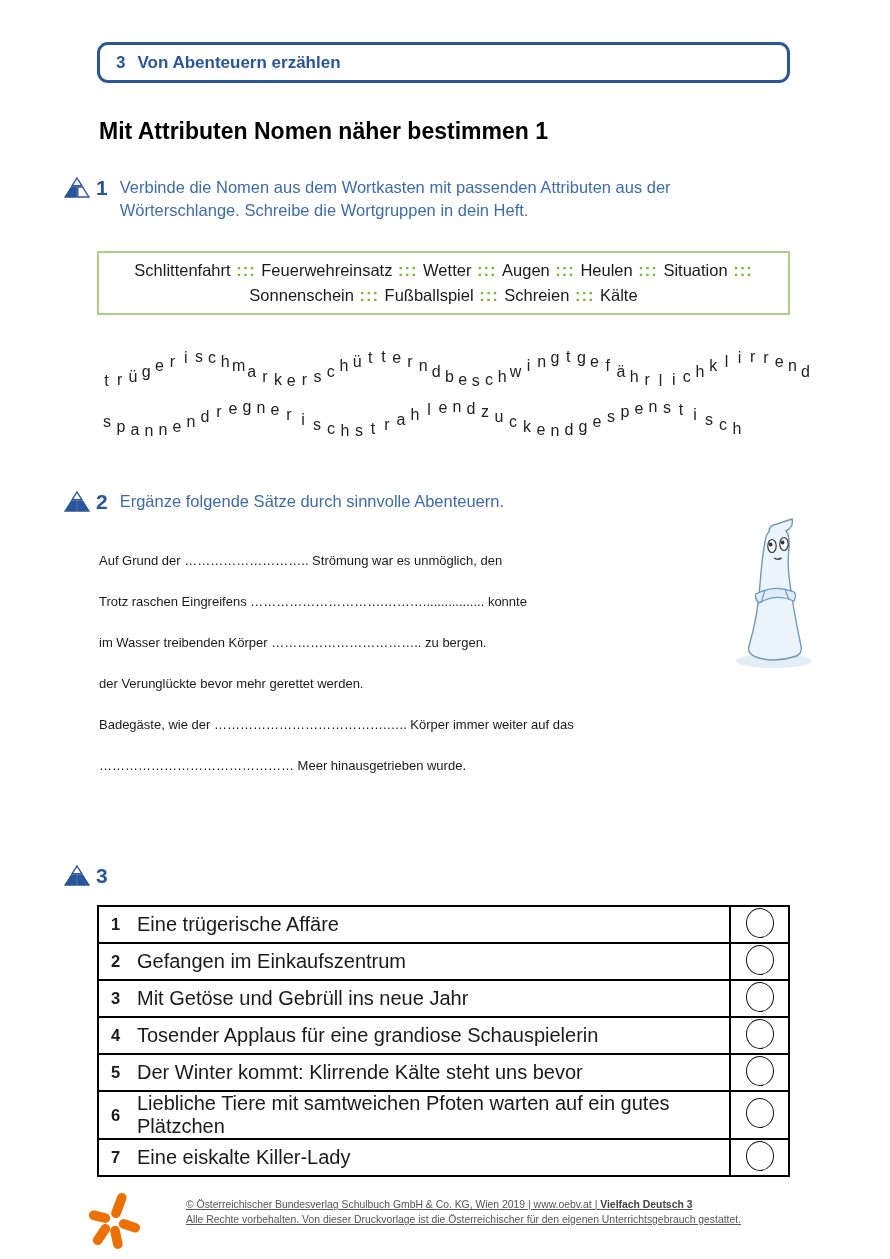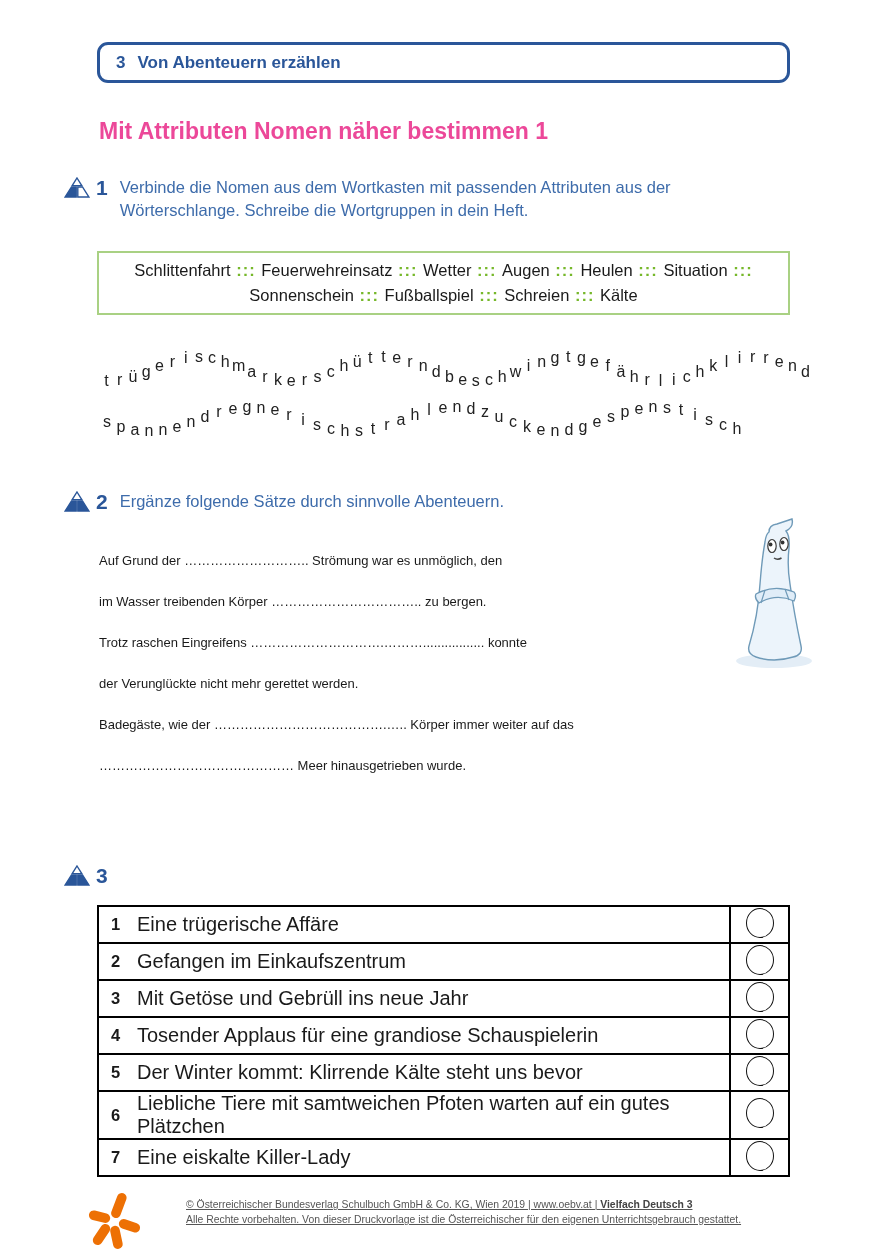--- a/index.html
+++ b/index.html
@@ -11,21 +11,21 @@
 
   
   .unit-box{
     left:97px;top:42px;width:693px;height:41px;box-sizing:border-box;
     border:3px solid #2a5699;border-radius:11px;
     display:flex;align-items:center;padding-left:16px;
     color:#2a5699;font-weight:bold;font-size:17px;
   }
   .unit-box .num{margin-right:12px;}
 
-  .page-title{left:99px;top:118px;font-size:23px;font-weight:bold;color:#ec4899;margin:0;}
+  .page-title{left:99px;top:118px;font-size:23px;font-weight:bold;color:#000000;margin:0;}
 
   
   .ex{display:flex;align-items:flex-start;}
   .ex .icon-wrap{width:28px;padding-top:1px;flex:0 0 auto;}
   .ex .num{color:#2a5699;font-weight:bold;font-size:21px;margin:0 12px 0 4px;line-height:24px;}
   .ex .instr{color:#3e6cab;font-size:16.5px;line-height:23px;max-width:615px;}
   .diff{display:block;}
   .diff polygon{fill:#ffffff;stroke:#2a5699;stroke-width:1.4;}
   .diff polygon.filled{fill:#2a5699;}
 
@@ -100,23 +100,23 @@
       <polygon class="piece-left filled" points="7.5,10 12.2,10 12.2,20 1.2,20"></polygon>
       <polygon class="piece-right filled" points="13.8,10 18.5,10 24.8,20 13.8,20"></polygon>
     </svg>
   </span>
   <span class="num">2</span>
   <span class="instr">Ergänze folgende Sätze durch sinnvolle Abenteuern.</span>
 </div>
 
 <div class="abs sentences">
     <div class="sentence">Auf Grund der ……………………….. Strömung war es unmöglich, den</div>
+    <div class="sentence">Trotz raschen Eingreifens ………………………….………................. konnte</div>
     <div class="sentence">im Wasser treibenden Körper …………………………….. zu bergen.</div>
-    <div class="sentence">Trotz raschen Eingreifens ………………………….………................. konnte</div>
-    <div class="sentence">der Verunglückte nicht mehr gerettet werden.</div>
+    <div class="sentence">der Verunglückte bevor mehr gerettet werden.</div>
     <div class="sentence">Badegäste, wie der ………………………………….….. Körper immer weiter auf das</div>
     <div class="sentence">……………………………………… Meer hinausgetrieben wurde.</div>
   </div>
 
 <div class="abs ghost">
   <svg width="84" height="152" viewBox="0 0 84 152">
     <ellipse cx="42" cy="143" rx="38" ry="7" fill="#e3edf6"></ellipse>
     <path d="M37 14 Q37 7 45 6 L60 1 Q62 9 54 13 Q58 18 57 30 Q55 48 58 66 Q62 95 69 128 Q71 137 61 139 Q42 145 24 139 Q15 136 17 128 Q26 98 28 66 Q30 40 33 24 Q34 16 37 14 Z" fill="#ecf4fb" stroke="#6f9ab8" stroke-width="1.4"></path>
     <path d="M24 76 Q42 66 62 74 Q65 77 62 83 Q44 75 27 85 Q22 80 24 76 Z" fill="#e0edf8" stroke="#6f9ab8" stroke-width="1.3"></path>
     <path d="M33 72 L29 85 M53 71 L57 82" stroke="#6f9ab8" stroke-width="1.2" fill="none"></path>

